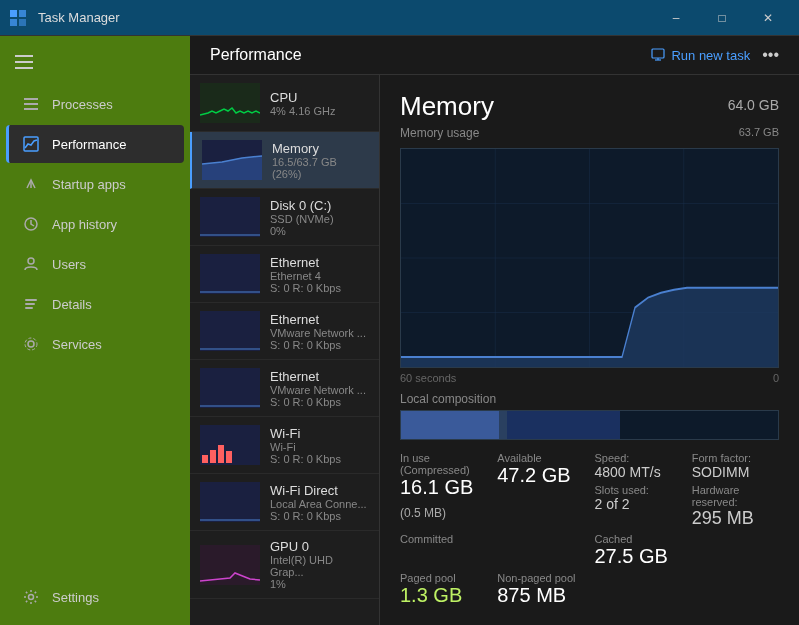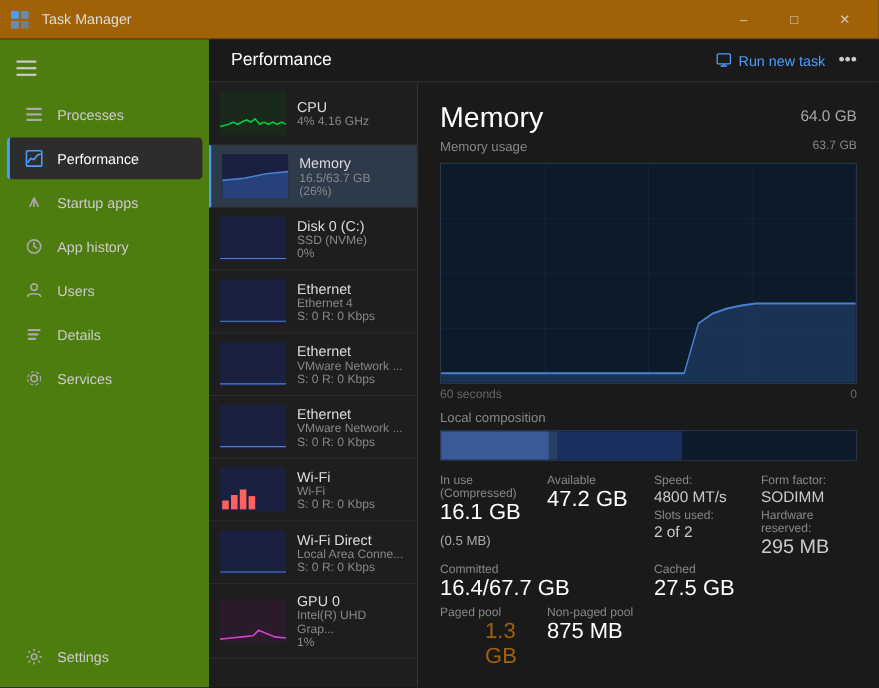--- a/index.html
+++ b/index.html
@@ -7,21 +7,21 @@
       width: 799px;
       height: 625px;
       background: #1a1a1a;
       color: #fff;
       font-family: 'Segoe UI', sans-serif;
       font-size: 13px;
       overflow: hidden;
     }
     
     #titlebar {
-      background: #a16207;
+      background: #0c4a6e;
       height: 36px;
       display: flex;
       align-items: center;
       justify-content: space-between;
       padding: 0 8px;
       border-bottom: 1px solid #333;
     }
     #titlebar-left {
       display: flex;
       align-items: center;
@@ -606,33 +606,32 @@
             <div>
               <div class="stat-label">Form factor:</div>
               <div style="font-size:14px; color:#ccc;">SODIMM</div>
               <div class="stat-label" style="margin-top:4px;">Hardware reserved:</div>
               <div style="font-size:18px; color:#ccc;">295 MB</div>
             </div>
           </div>
           <div style="display:grid; grid-template-columns: 1fr 1fr; gap: 0 10px;">
             <div>
               <div class="stat-label">Committed</div>
-              <div style="font-size:20px; color:#fff; font-weight:300;">16.4/67.7 GB</div>
             </div>
             <div>
               <div class="stat-label">Cached</div>
               <div style="font-size:20px; color:#fff; font-weight:300;">27.5 GB</div>
             </div>
             <div></div>
             <div></div>
           </div>
           <div style="display:grid; grid-template-columns: 1fr 1fr 1fr 1fr; gap: 0 10px; margin-top:4px;">
             <div>
               <div class="stat-label">Paged pool</div>
-              <div style="font-size:20px; color:#a16207; font-weight:300;margin-left:41px;">1.3 GB</div>
+              <div style="font-size:20px; color:#bef264; font-weight:300;">1.3 GB</div>
             </div>
             <div>
               <div class="stat-label">Non-paged pool</div>
               <div style="font-size:20px; color:#fff; font-weight:300;">875 MB</div>
             </div>
             <div></div>
             <div></div>
           </div>
         </div>
       </div>

